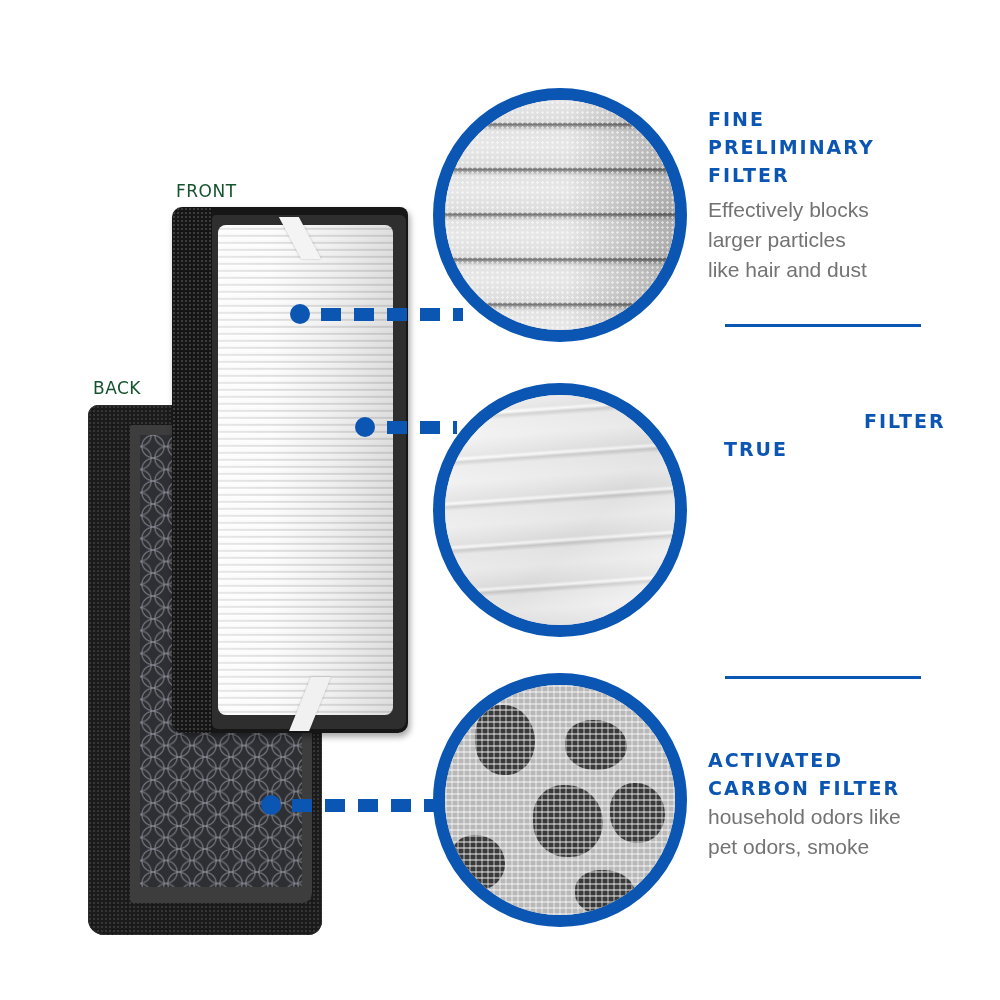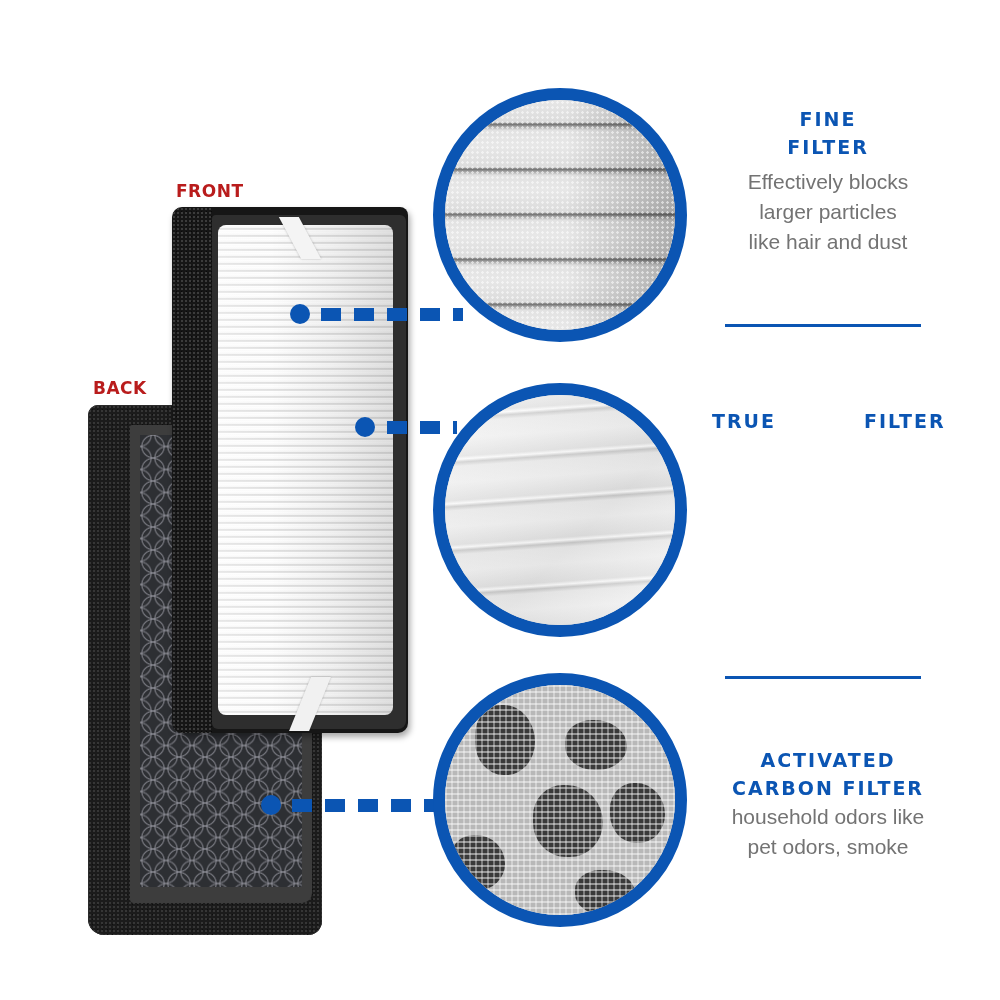--- a/index.html
+++ b/index.html
@@ -1,20 +1,20 @@
 <!DOCTYPE html>
 <html><head>
 <meta charset="utf-8">
 <style>
   html, body { margin: 0; padding: 0; background: #ffffff; }
   body { width: 1000px; height: 1000px; position: relative; overflow: hidden; font-family: "DejaVu Sans", sans-serif; }
   .abs { position: absolute; }
 
   
-  .side-label { position: absolute; color: #b91c1c; font-family: "DejaVu Sans", sans-serif; font-weight: 700; font-size: 17px; letter-spacing: 0.5px; }
+  .side-label { position: absolute; color: #14532d; font-family: "DejaVu Sans", sans-serif; font-weight: 400; font-size: 17px; letter-spacing: 0.5px; }
 
   
   .back-filter { left: 88px; top: 405px; width: 234px; height: 530px; background: #1b1b1b; border-radius: 10px 6px 14px 16px;
     box-shadow: inset 0 0 0 1px #2a2a2a; }
   .back-foam { position: absolute; inset: 0; border-radius: inherit;
     background-image: radial-gradient(#3a3a3a 0.8px, transparent 1px), radial-gradient(#0d0d0d 0.8px, transparent 1px);
     background-size: 4px 4px, 5px 5px; background-position: 0 0, 2px 2px; opacity: 0.9; }
   .back-panel { position: absolute; left: 42px; top: 20px; width: 182px; height: 478px; background: #3d3d3d; border-radius: 2px 2px 10px 4px; overflow: hidden; }
   .hex-field { position: absolute; left: 10px; top: 10px; right: 10px; bottom: 16px; background: #2d2f33;
     background-image:
@@ -53,21 +53,21 @@
   .blob { position: absolute; background: #3a3a3a; border-radius: 45% 55% 50% 50%; }
   .mesh { position: absolute; inset: 0; background-image:
       repeating-linear-gradient(0deg, rgba(255,255,255,0.45) 0px, rgba(255,255,255,0.45) 2px, transparent 2px, transparent 6px),
       repeating-linear-gradient(90deg, rgba(255,255,255,0.35) 0px, rgba(255,255,255,0.35) 2px, transparent 2px, transparent 6px); }
 
   
   .dot { position: absolute; width: 20px; height: 20px; border-radius: 50%; background: #0b55b3; }
   .dash-line { position: absolute; height: 13px; background: repeating-linear-gradient(90deg, #0b55b3 0px, #0b55b3 20px, transparent 20px, transparent 33px); }
 
   
-  .info { position: absolute; left: 708px; width: 240px; text-align: center; }
+  .info { position: absolute; left: 708px; width: 240px; text-align: left; }
   .info-title { color: #0b55b3; font-weight: 900; font-size: 19px; line-height: 28px; letter-spacing: 2px; font-family: "DejaVu Sans", sans-serif; }
   .info-desc { color: #737373; font-size: 21px; line-height: 30px; font-family: "Liberation Sans", sans-serif; }
   .divider { position: absolute; left: 725px; width: 196px; height: 3px; background: #0b55b3; }
 
   .true-row { position: absolute; top: 410px; left: 712px; width: 240px; height: 30px; }
   .true-row span { position: absolute; top: 0; color: #0b55b3; font-weight: 900; font-size: 19px; letter-spacing: 2px; font-family: "DejaVu Sans", sans-serif; }
 </style>
 </head>
 <body>
 
@@ -117,30 +117,31 @@
     <div class="blob" style="left:88px; top:100px; width:70px; height:72px;"></div>
     <div class="blob" style="left:165px; top:98px; width:55px; height:60px;"></div>
     <div class="blob" style="left:5px; top:150px; width:55px; height:55px;"></div>
     <div class="blob" style="left:130px; top:185px; width:60px; height:45px;"></div>
   </div>
   <div class="mesh"></div>
 </div>
 
 <div class="info" style="top:105px;">
   <div class="info-title">FINE</div>
+  <div class="info-title">PRELIMINARY</div>
   <div class="info-title">FILTER</div>
   <div class="info-desc" style="margin-top:6px;">Effectively blocks</div>
   <div class="info-desc">larger particles</div>
   <div class="info-desc">like hair and dust</div>
 </div>
 
 <div class="divider" style="top:324px;"></div>
 
 <div class="true-row">
-  <span style="left:0;">TRUE</span>
+  <span style="left:12px;margin-top:28px;">TRUE</span>
   <span style="left:152px;">FILTER</span>
 </div>
 
 <div class="divider" style="top:676px;"></div>
 
 <div class="info" style="top:746px;">
   <div class="info-title">ACTIVATED</div>
   <div class="info-title">CARBON FILTER</div>
   <div class="info-desc">household odors like</div>
   <div class="info-desc">pet odors, smoke</div>

